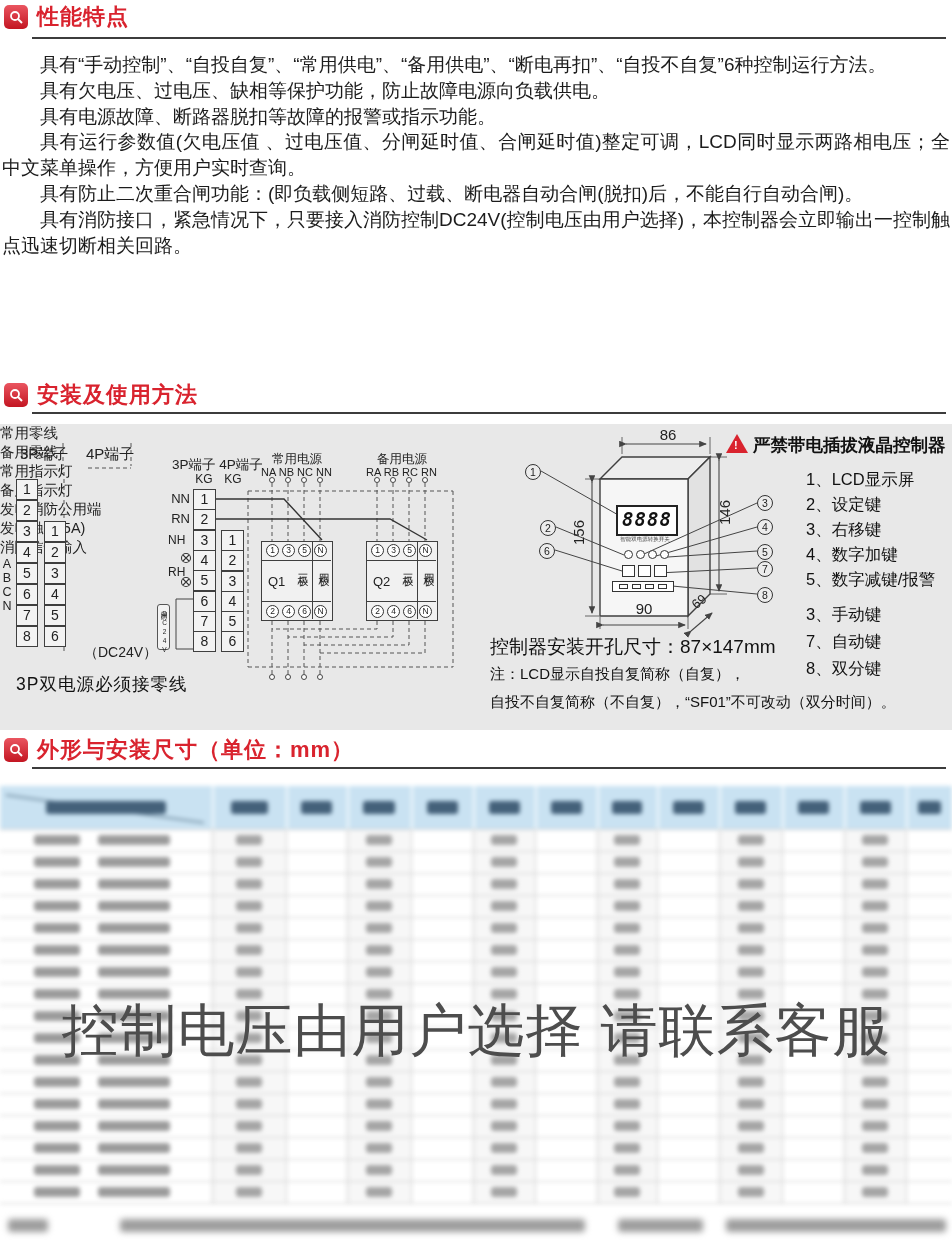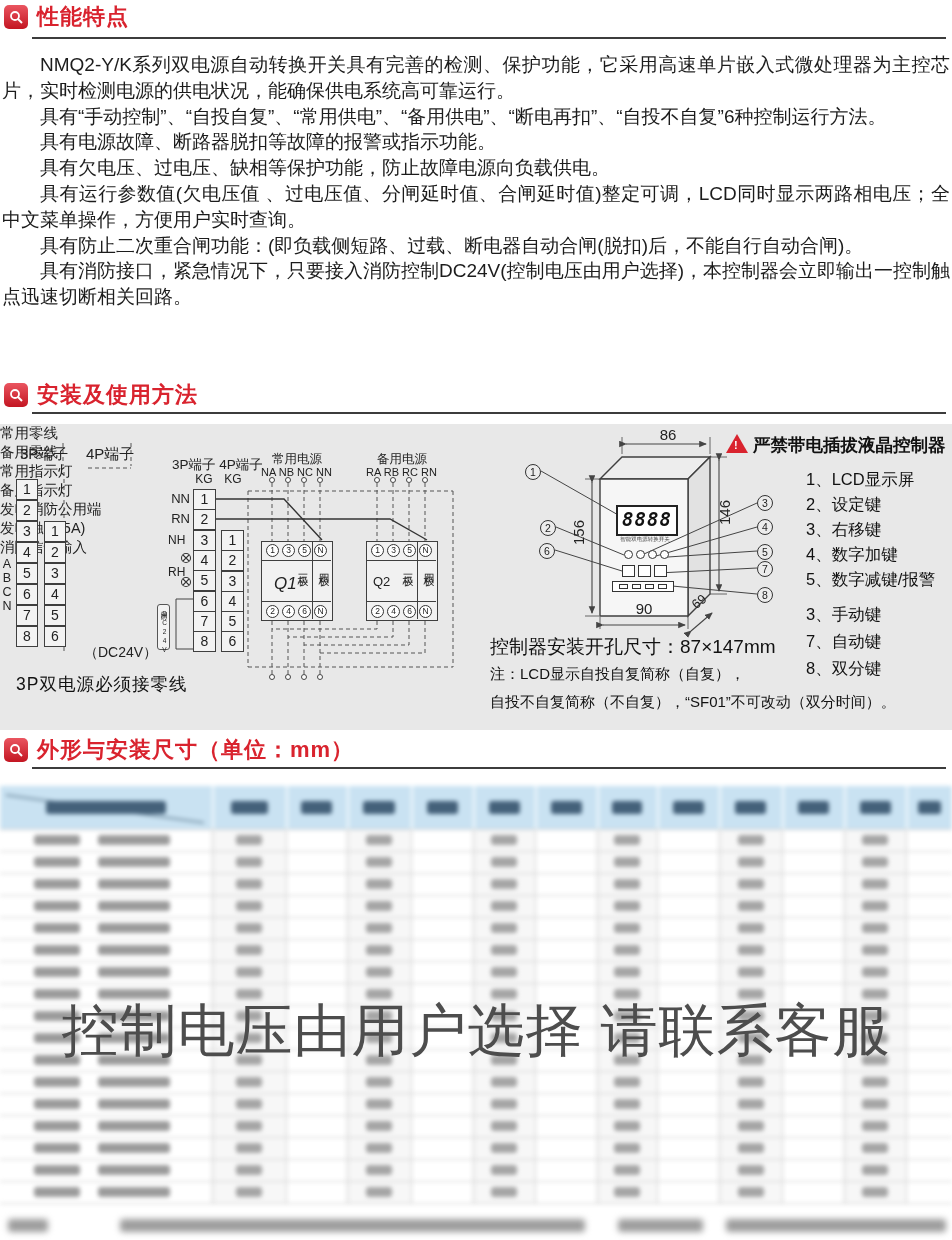--- a/index.html
+++ b/index.html
@@ -55,24 +55,23 @@
       <svg width="15" height="15" viewBox="0 0 15 15">
           <circle cx="6" cy="6" r="4" fill="none" stroke="#fff" stroke-width="1.8"></circle>
           <line x1="9" y1="9" x2="13" y2="13" stroke="#fff" stroke-width="2"></line>
         </svg>
     </span>
     <span class="sec-t">性能特点</span>
   </div>
   <div class="sec-line" style="top:37px;"></div>
 
   <div id="paras">
-      <p>NMQ2-Y/K系列双电源自动转换开关具有完善的检测、保护功能，它采用高速单片嵌入式微处理器为主控芯片，实时检测电源的供电状况，能确保供电系统高可靠运行。</p>
       <p>具有“手动控制”、“自投自复”、“常用供电”、“备用供电”、“断电再扣”、“自投不自复”6种控制运行方法。</p>
+      <p>具有欠电压、过电压、缺相等保护功能，防止故障电源向负载供电。</p>
       <p>具有电源故障、断路器脱扣等故障的报警或指示功能。</p>
-      <p>具有欠电压、过电压、缺相等保护功能，防止故障电源向负载供电。</p>
       <p>具有运行参数值(欠电压值 、过电压值、分闸延时值、合闸延时值)整定可调，LCD同时显示两路相电压；全中文菜单操作，方便用户实时查询。</p>
       <p>具有防止二次重合闸功能：(即负载侧短路、过载、断电器自动合闸(脱扣)后，不能自行自动合闸)。</p>
       <p>具有消防接口，紧急情况下，只要接入消防控制DC24V(控制电压由用户选择)，本控制器会立即输出一控制触点迅速切断相关回路。</p>
     </div>
 
   <div class="sec-h" style="top:381px;">
     <span class="sec-ico">
       <svg width="15" height="15" viewBox="0 0 15 15">
           <circle cx="6" cy="6" r="4" fill="none" stroke="#fff" stroke-width="1.8"></circle>
           <line x1="9" y1="9" x2="13" y2="13" stroke="#fff" stroke-width="2"></line>
@@ -221,21 +220,21 @@
         <div style="position: absolute; left: 0px; top: 18px; width: 69px; height: 0px; border-top: 1.2px solid rgb(63, 63, 63);"></div>
         <div style="position: absolute; left: 0px; bottom: 18px; width: 69px; height: 0px; border-top: 1.2px solid rgb(63, 63, 63);"></div>
         <div class="qterm" style="left: 4px; top: 2px;">1</div>
         <div class="qterm" style="left: 20px; top: 2px;">3</div>
         <div class="qterm" style="left: 36px; top: 2px;">5</div>
         <div class="qterm" style="left: 52px; top: 2px;">N</div>
         <div class="qterm" style="left: 4px; bottom: 2px;">2</div>
         <div class="qterm" style="left: 20px; bottom: 2px;">4</div>
         <div class="qterm" style="left: 36px; bottom: 2px;">6</div>
         <div class="qterm" style="left: 52px; bottom: 2px;">N</div>
-        <div style="position: absolute; left: 12px; top: 32px; font-size: 17px; font-style: italic;">Q1</div>
+        <div style="position: absolute; left: 6px; top: 32px; font-size: 13px;">Q1</div>
         <div class="vtxt" style="position: absolute; left: 33px; top: 23px; font-size: 11px;">三极</div>
         <div class="vtxt" style="position: absolute; left: 54px; top: 23px; font-size: 11px;">四极</div>
       </div>
       <div class="qbox" style="left: 366px; top: 117px;">
         <div style="position: absolute; left: 50px; top: 0px; width: 0px; height: 77px; border-left: 1.2px solid rgb(63, 63, 63);"></div>
         <div style="position: absolute; left: 0px; top: 18px; width: 69px; height: 0px; border-top: 1.2px solid rgb(63, 63, 63);"></div>
         <div style="position: absolute; left: 0px; bottom: 18px; width: 69px; height: 0px; border-top: 1.2px solid rgb(63, 63, 63);"></div>
         <div class="qterm" style="left: 4px; top: 2px;">1</div>
         <div class="qterm" style="left: 20px; top: 2px;">3</div>
         <div class="qterm" style="left: 36px; top: 2px;">5</div>

